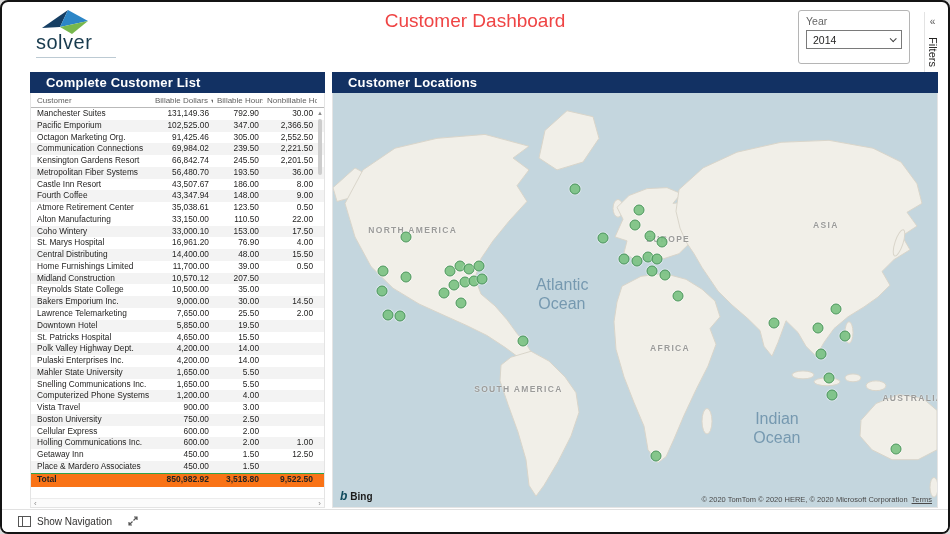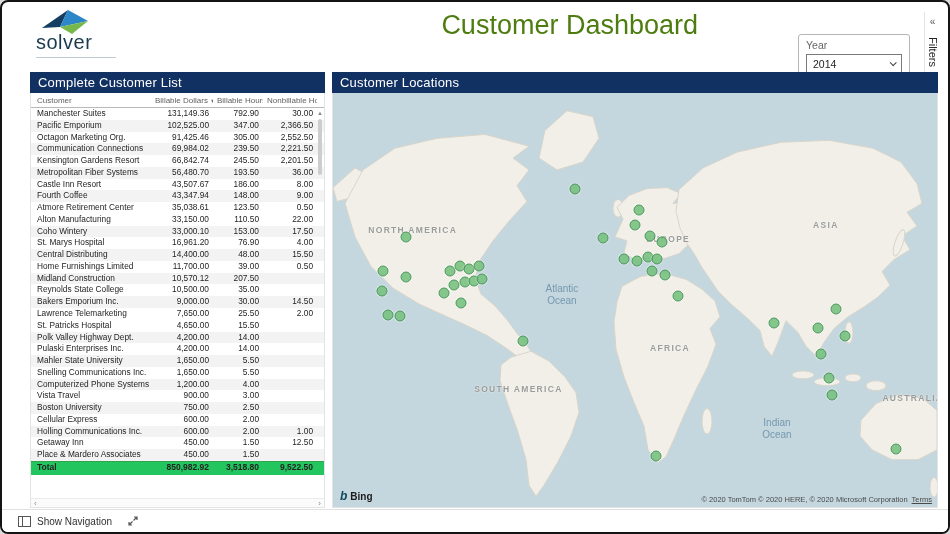--- a/index.html
+++ b/index.html
@@ -6,77 +6,77 @@
   body { background:#dcdcdc; font-family:"Liberation Sans", sans-serif; }
   .page { position:relative; width:950px; height:534px; background:#fff;
           border:2px solid #141414; border-radius:8px; overflow:hidden;
           font-family:"Liberation Sans", sans-serif; }
 
   
   .logo { position:absolute; left:34px; top:6px; width:80px; padding-bottom:3px;
           border-bottom:1px solid #bccad3; }
   .logo svg { display:block; margin-left:6px; margin-bottom:-4px; }
   .logo-text { font-size:20px; color:#173a4d; letter-spacing:.5px; }
-  .title { position:absolute; top:8px; left:250px; right:250px; text-align:right;
-           font-size:27px; font-weight:400; color:#4d7c0f; }
-  .year-box { position:absolute; top:8px; right:38px; width:112px; height:40px;
-              border:1px solid #b5b5b5; border-radius:3px; padding:4px 7px; background:#fff;margin-top:24px; }
+  .title { position:absolute; top:8px; left:250px; right:250px; text-align:center;
+           font-size:19px; font-weight:400; color:#ef4444; }
+  .year-box { position:absolute; top:8px; right:38px; width:112px; height:54px;
+              border:1px solid #b5b5b5; border-radius:3px; padding:4px 7px; background:#fff; }
   .year-label { font-size:10.5px; color:#666; }
   .year-select { margin-top:3px; height:19px; border:1px solid #7a7a7a; background:#fff;
                  display:flex; align-items:center; justify-content:space-between;
                  padding:0 6px; font-size:10.5px; color:#252423; cursor:pointer; }
   .chev { width:5px; height:5px; border-right:1.3px solid #444; border-bottom:1.3px solid #444;
           transform:rotate(45deg) translateY(-1px); }
   .filters-tab { position:absolute; top:10px; right:8px; width:16px; height:112px;
                  display:flex; flex-direction:column; align-items:center; gap:10px;
                  padding-top:4px; border-left:1px solid #e3e3e3; }
   .filters-collapse { font-size:10px; color:#555; }
   .filters-text { writing-mode:vertical-rl; font-size:11px; color:#252423; }
 
   
   .panel { position:absolute; top:70px; }
   .panel-left  { left:28px;  width:295px; height:436px; }
   .panel-right { left:330px; width:606px; height:436px; }
   .panel-header { height:21px; background:var(--panel-header,#123163); color:#fff;
-                  display:flex; align-items:center; padding:0 8px; font-size:13px;
-                  font-weight:normal; letter-spacing:.2px; }
+                  display:flex; align-items:center; padding:0 16px; font-size:13px;
+                  font-weight:bold; letter-spacing:.2px; }
 
   
   .table-wrap { position:relative; height:415px; background:#fff;
                 border:1px solid #e4e4e4; border-top:none; overflow:hidden; }
   .cell { padding:0 4px; overflow:hidden; white-space:nowrap; }
   .c-name { width:120px; text-align:left; padding-left:6px; }
   .c-d { width:62px; text-align:right; }
   .c-h { width:50px; text-align:right; }
   .c-n { width:54px; text-align:right; }
   .t-head { display:flex; height:15px; align-items:center; border-bottom:1px solid #b9b9b9;
             font-size:8px; color:#5f5f5f; }
   .t-row { display:flex; height:11.78px; align-items:flex-start; font-size:8.3px; color:#252423; }
   .t-row.alt { background:#f3f3f3; }
-  .t-total { font-weight:bold; height:14px; font-size:8.5px; background:#22c55e;
+  .t-total { font-weight:bold; height:14px; font-size:8.5px; background:#f97316;
              border-top:1.5px solid var(--total-rule,#2da44e); }
   .sort { font-size:5.5px; color:#666; margin-left:2px; }
   .vscroll { position:absolute; top:16px; right:0; bottom:10px; width:8px;
              display:flex; flex-direction:column; align-items:center; cursor:pointer; }
   .varrow { font-size:6px; color:#8a8a8a; line-height:8px; }
   .vthumb { width:4px; height:56px; background:#cdcdcd; border-radius:2px; margin-top:2px; }
   .hscroll { position:absolute; left:0; right:0; bottom:0; height:9px; background:#fbfbfb;
              border-top:1px solid #ececec; display:flex; align-items:center;
              justify-content:space-between; padding:0 3px; font-size:8px; color:#8a8a8a;
              cursor:pointer; }
 
   
   .map-body { position:relative; height:415px; background:var(--water,#c4d6de);
               border:1px solid #e4e4e4; border-top:none; overflow:hidden; }
   .map-svg { position:absolute; inset:0; width:100%; height:100%; }
   .land { fill:var(--land,#f1efe8); stroke:#d9d5ca; stroke-width:1; }
   .region-label { position:absolute; transform:translate(-50%,-50%); font-size:8.5px;
                   font-weight:bold; letter-spacing:1.3px; color:#9b9b99; white-space:nowrap;
                   text-shadow:0 0 2px rgba(255,255,255,.9); }
-  .ocean-label { position:absolute; transform:translate(-50%,-50%); font-size:10px;
+  .ocean-label { position:absolute; transform:translate(-50%,-50%); font-size:16px;
                  color:#7699b0; text-align:center; width:52px; line-height:1.15; }
   .marker { position:absolute; width:11px; height:11px; border-radius:50%;
             background:var(--marker-green,#7cc384); border:1.5px solid var(--marker-border,#3f8f51);
             transform:translate(-50%,-50%); opacity:.92;
             box-shadow:0 0 0 1px rgba(255,255,255,.35); cursor:pointer; }
   .bing { position:absolute; left:7px; bottom:4px; display:flex; align-items:center; gap:3px;
           font-size:10px; font-weight:bold; color:#1b1b1b; }
   .bing-b { font-weight:bold; font-style:italic; font-size:12px; color:#0f4a5c; }
   .map-copy { position:absolute; right:5px; bottom:3px; font-size:7.5px; color:#4a4a4a;margin-top:8px; }
   .terms { text-decoration:underline; margin-left:4px; cursor:pointer; }
@@ -231,20 +231,26 @@
             <div class="cell c-name">Bakers Emporium Inc.</div>
             <div class="cell c-d">9,000.00</div>
             <div class="cell c-h">30.00</div>
             <div class="cell c-n">14.50</div>
           </div>
           <div class="t-row">
             <div class="cell c-name">Lawrence Telemarketing</div>
             <div class="cell c-d">7,650.00</div>
             <div class="cell c-h">25.50</div>
             <div class="cell c-n">2.00</div>
+          </div>
+          <div class="t-row alt">
+            <div class="cell c-name">Downtown Hotel</div>
+            <div class="cell c-d">5,850.00</div>
+            <div class="cell c-h">19.50</div>
+            <div class="cell c-n"></div>
           </div>
           <div class="t-row">
             <div class="cell c-name">St. Patricks Hospital</div>
             <div class="cell c-d">4,650.00</div>
             <div class="cell c-h">15.50</div>
             <div class="cell c-n"></div>
           </div>
           <div class="t-row alt">
             <div class="cell c-name">Polk Valley Highway Dept.</div>
             <div class="cell c-d">4,200.00</div>

